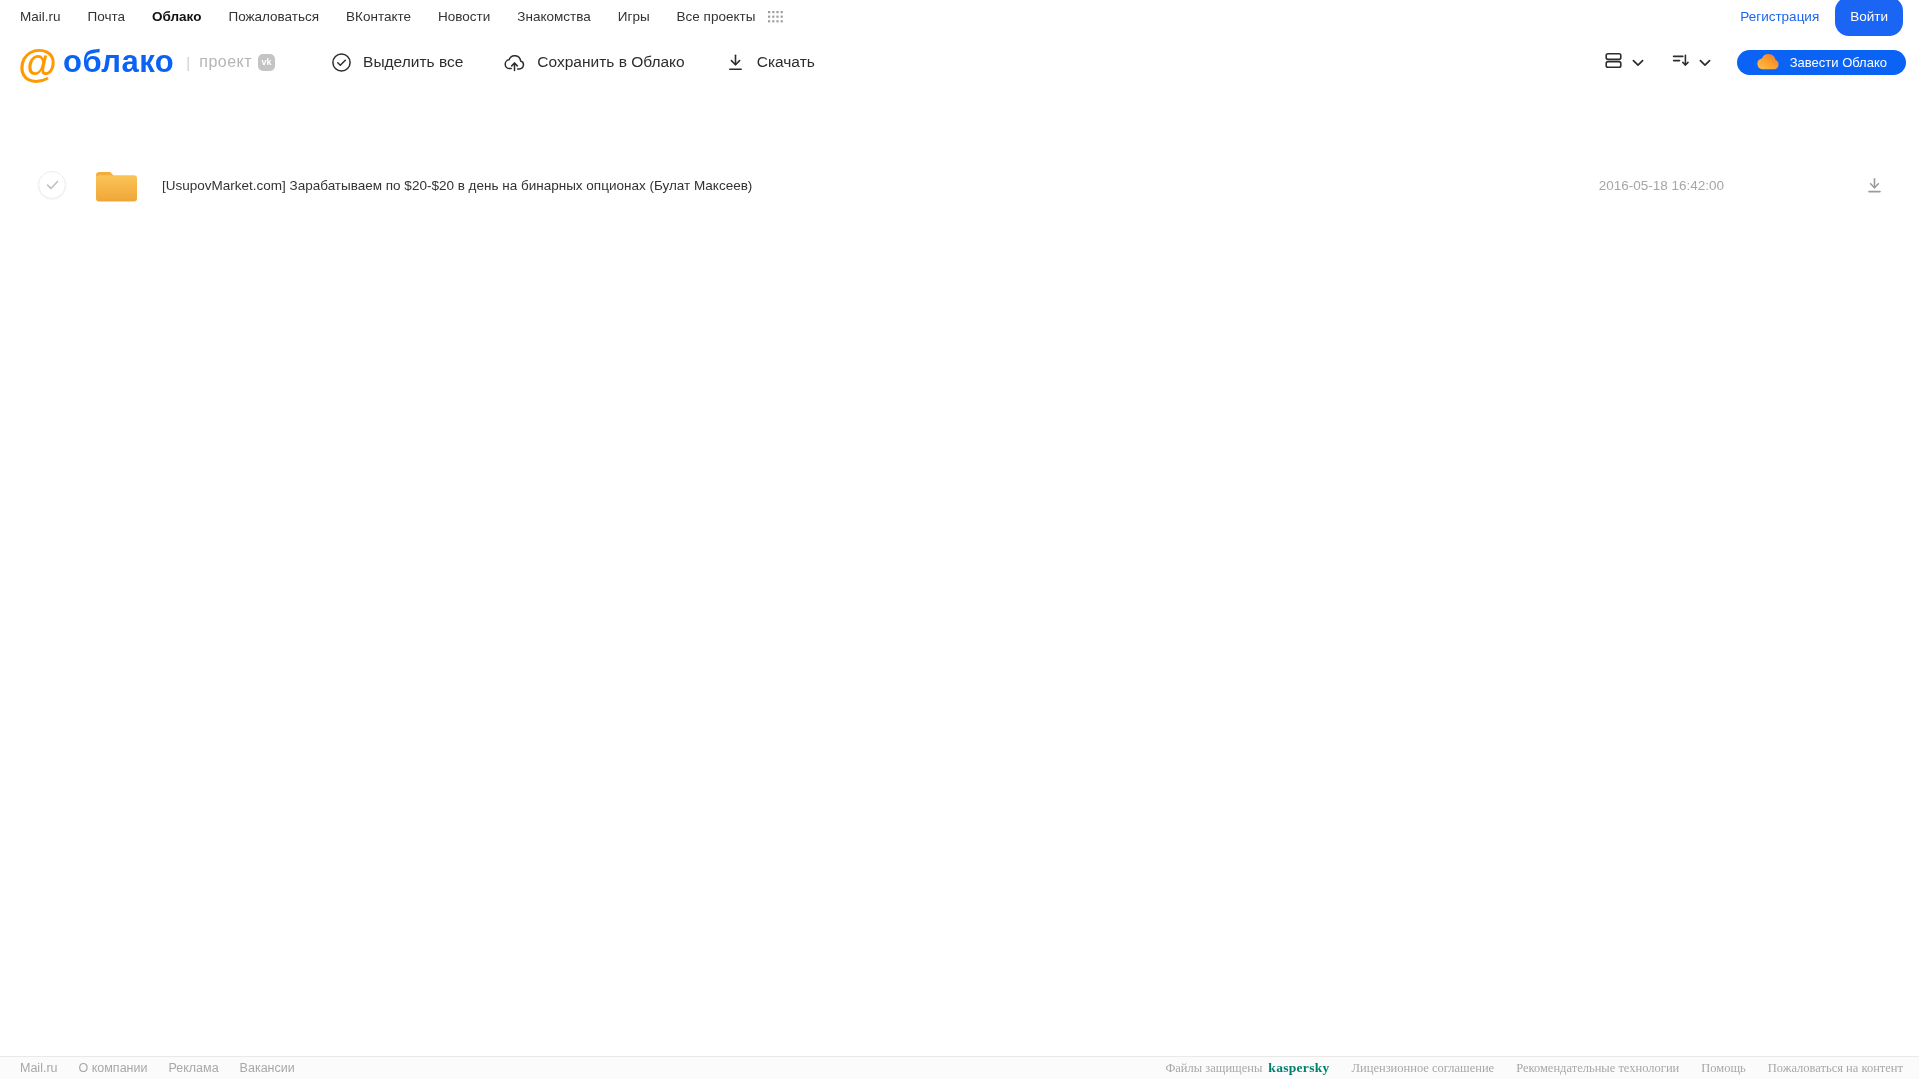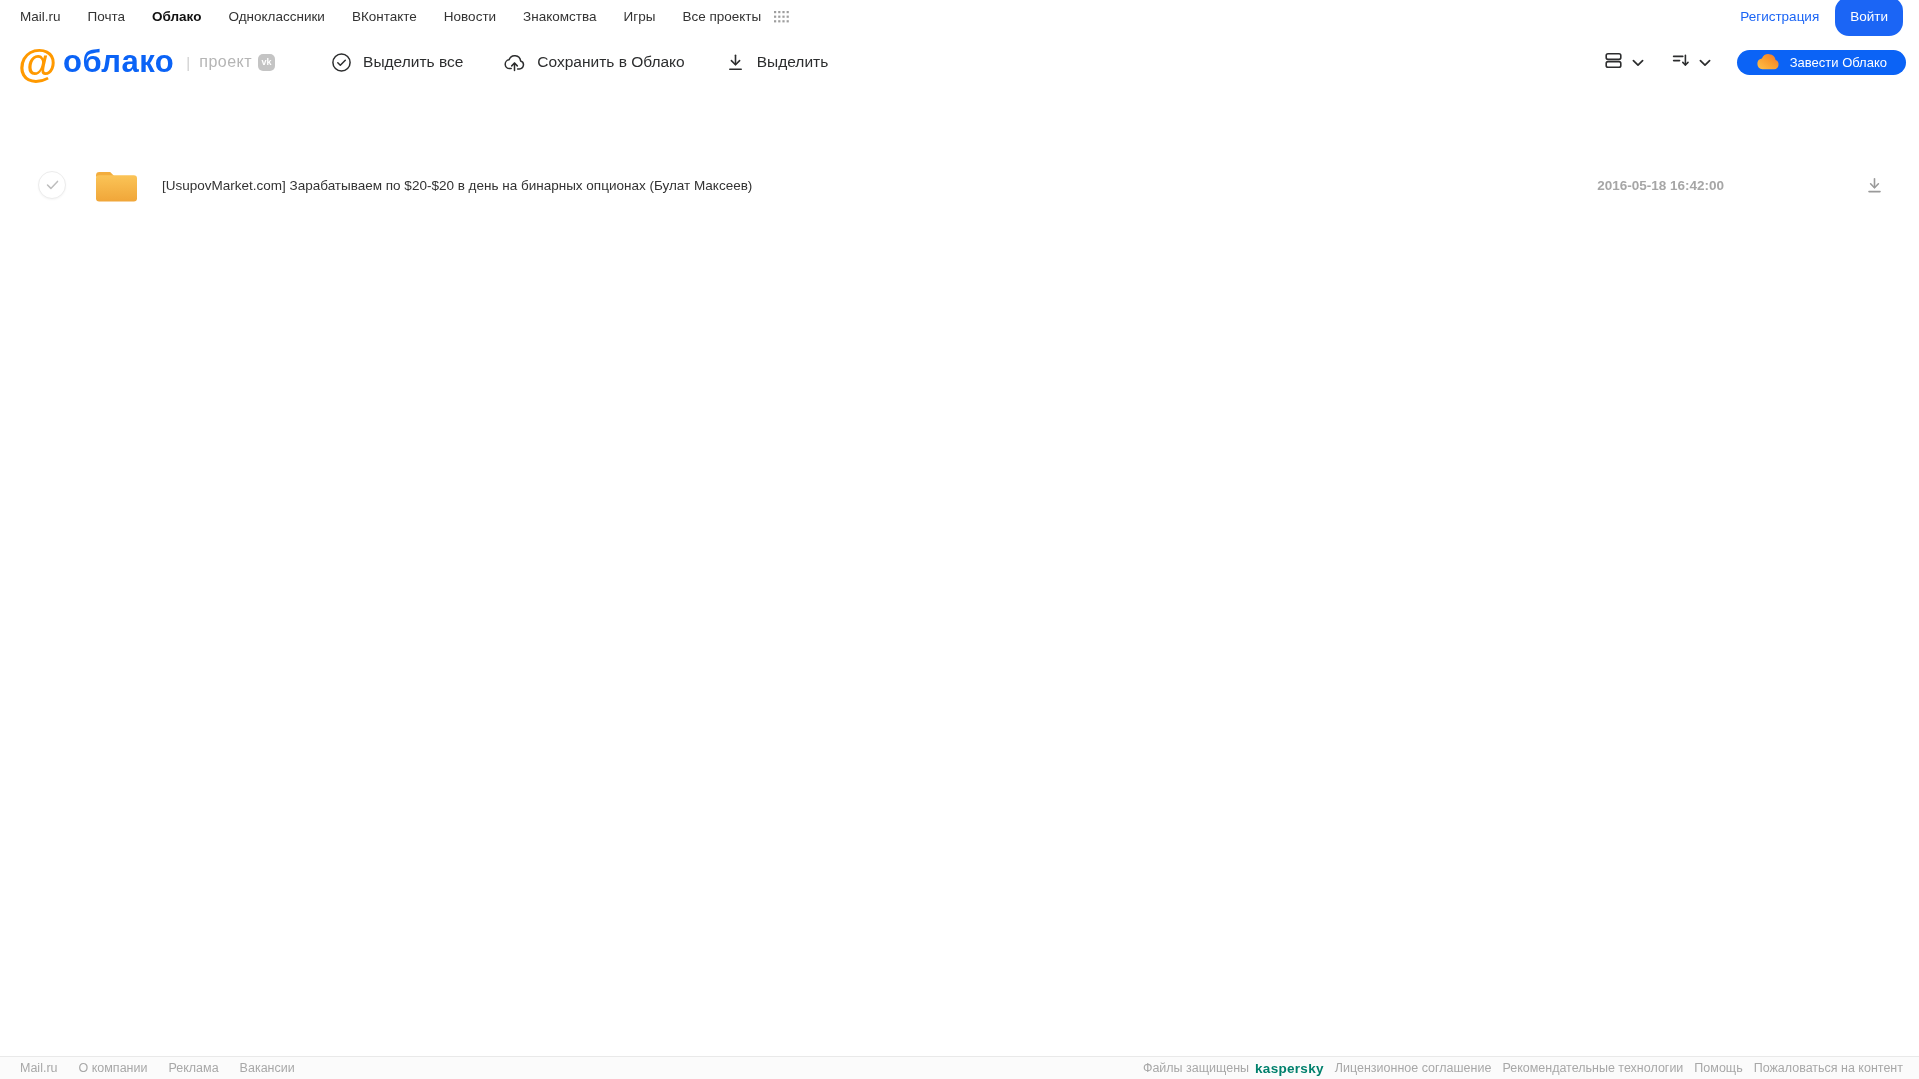--- a/index.html
+++ b/index.html
@@ -89,45 +89,45 @@
   .row-checkbox {
     width: 28px; height: 28px; border-radius: 50%;
     border: 1px solid #ececec; background: #fff;
     display: flex; align-items: center; justify-content: center;
     box-shadow: 0 1px 2px rgba(0,0,0,0.04);
     flex: none; cursor: pointer;
   }
   .folder-icon { margin-left: 27px; flex: none; display: flex; }
   .file-name { margin-left: 22px; font-size: 13.5px; color: #333333; white-space: nowrap; }
   .row-spacer { flex: 1; }
-  .file-date { font-size: 13.5px; color: #a6a6a6; white-space: nowrap; font-weight: bold; }
+  .file-date { font-size: 13.5px; color: #a6a6a6; white-space: nowrap; }
   .row-download { margin-left: 140px; background: none; border: none; cursor: pointer; display: flex; }
   
   .footer {
     flex: none; height: 23px;
     border-top: 1px solid #e9e9e9; background: #fbfbfb;
     display: flex; align-items: center;
     padding: 0 16px 0 20px;
     font-size: 12.5px; color: #a8a8a8;
   }
   .footer a { color: #a8a8a8; text-decoration: none; cursor: pointer; white-space: nowrap; }
   .footer-left { display: flex; column-gap: 21px; }
-  .footer-right { margin-left: auto; display: flex; align-items: center; column-gap: 11px; }
+  .footer-right { margin-left: auto; display: flex; align-items: center; column-gap: 22px; font-family: Liberation Serif, serif; }
   .kaspersky-wrap { display: flex; align-items: center; column-gap: 6px; }
   .kaspersky-logo { color: #00806c; font-weight: 700; font-size: 13.5px; letter-spacing: 0.3px; cursor: pointer; }
 </style>
 </head>
 <body>
 
 <div class="topnav">
   <div class="topnav-left">
     <a class="portal-link">Mail.ru</a>
     <a class="portal-link">Почта</a>
     <a class="portal-link active">Облако</a>
-    <a class="portal-link">Одноклассники</a>
+    <a class="portal-link">Пожаловаться</a>
     <a class="portal-link">ВКонтакте</a>
     <a class="portal-link">Новости</a>
     <a class="portal-link">Знакомства</a>
     <a class="portal-link">Игры</a>
     <a class="portal-link">Все проекты</a>
     <span class="grid-icon">
       <svg width="15" height="12" viewBox="0 0 15 12">
         <g fill="#9e9e9e">
           <rect x="0" y="0" width="2.2" height="2.2"></rect>
             <rect x="4.2" y="0" width="2.2" height="2.2"></rect>
@@ -181,21 +181,21 @@
       <span>Сохранить в Облако</span>
     </button>
     <button class="tool-btn">
       <span>
         <svg width="21" height="21" viewBox="0 0 21 21" fill="none" stroke="#2c2d2e" stroke-width="1.6" stroke-linecap="round" stroke-linejoin="round">
           <path d="M10.5 3.2v9.4"></path>
           <path d="M6.4 8.6l4.1 4.1 4.1-4.1"></path>
           <path d="M4.8 17.2h11.4"></path>
         </svg>
       </span>
-      <span>Выделить</span>
+      <span>Скачать</span>
     </button>
   </div>
 
   <div class="header-right">
     <button class="icon-drop">
       <span>
         <svg width="21" height="21" viewBox="0 0 21 21" fill="none" stroke="#2c2d2e" stroke-width="1.6" stroke-linejoin="round">
           <rect x="3.2" y="3.8" width="14.6" height="5.6" rx="1.8"></rect>
           <rect x="3.2" y="11.6" width="14.6" height="5.6" rx="1.8"></rect>
         </svg>

